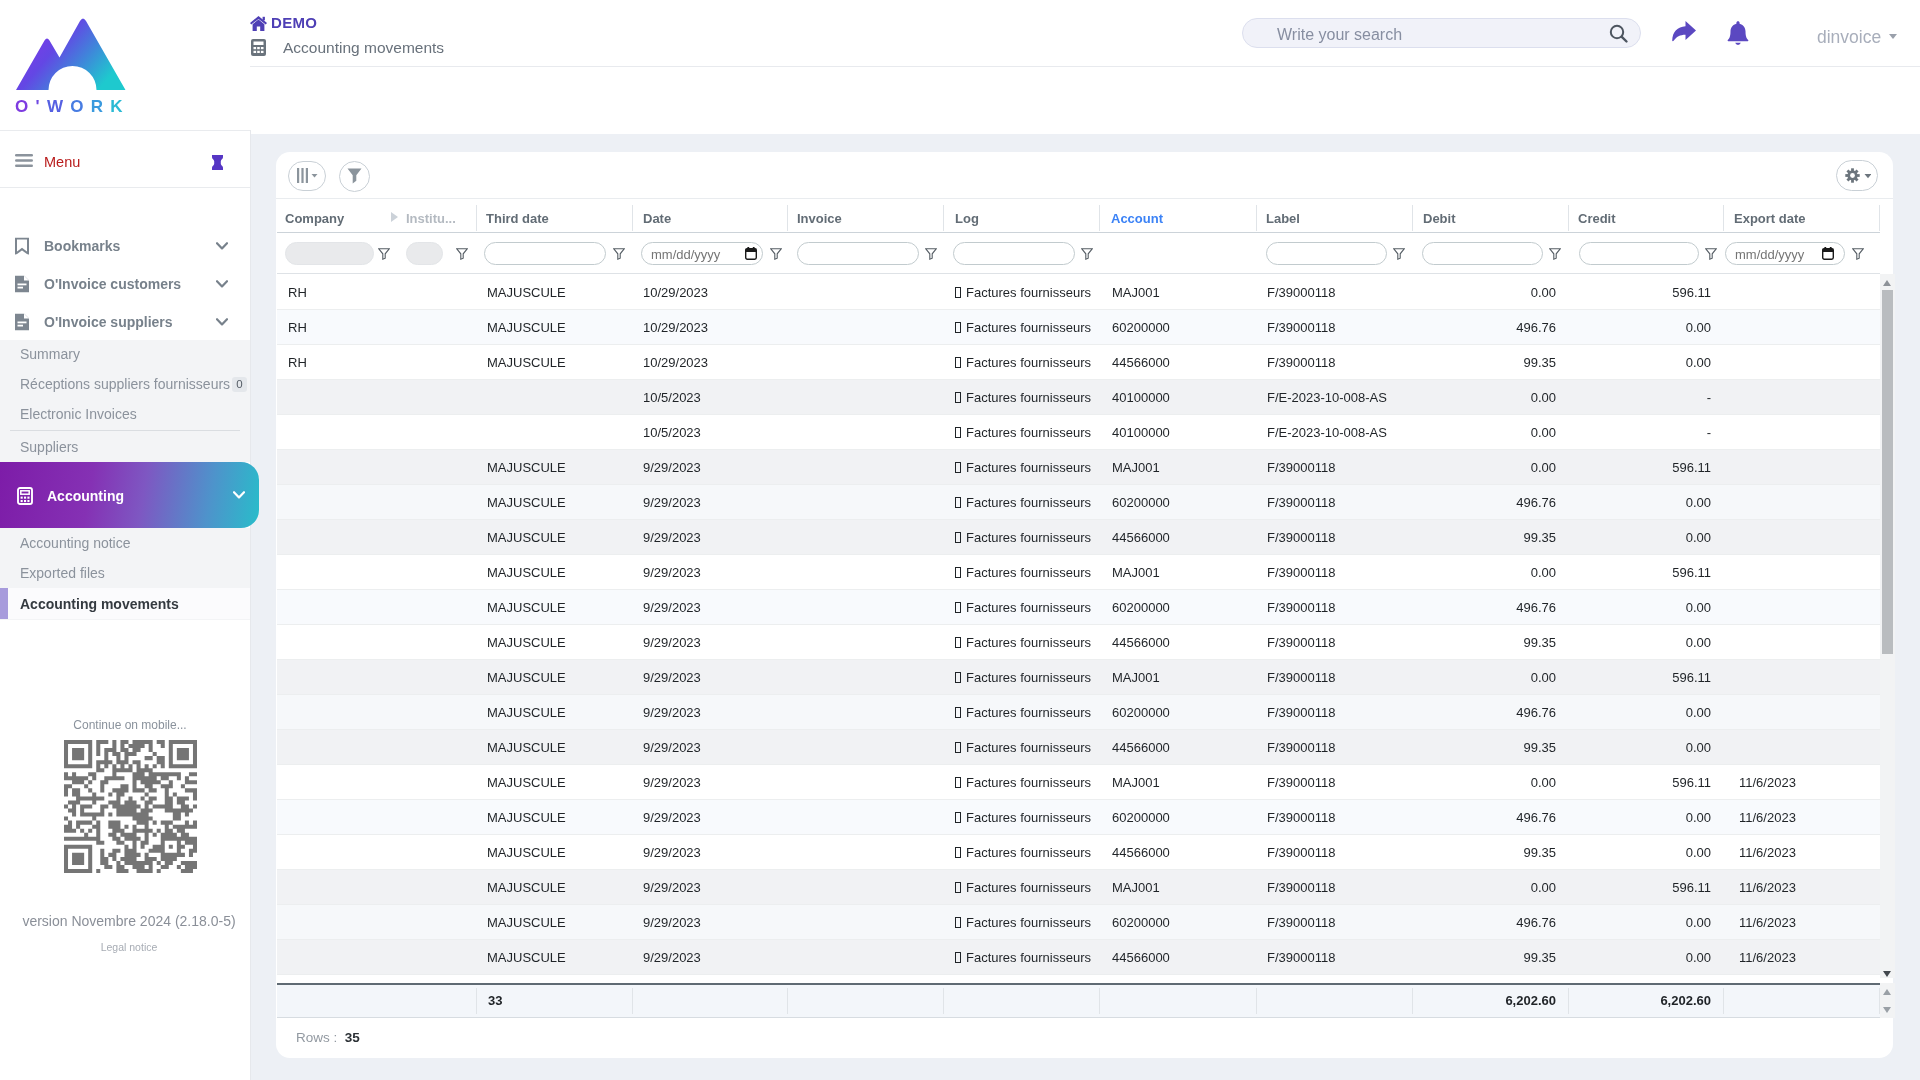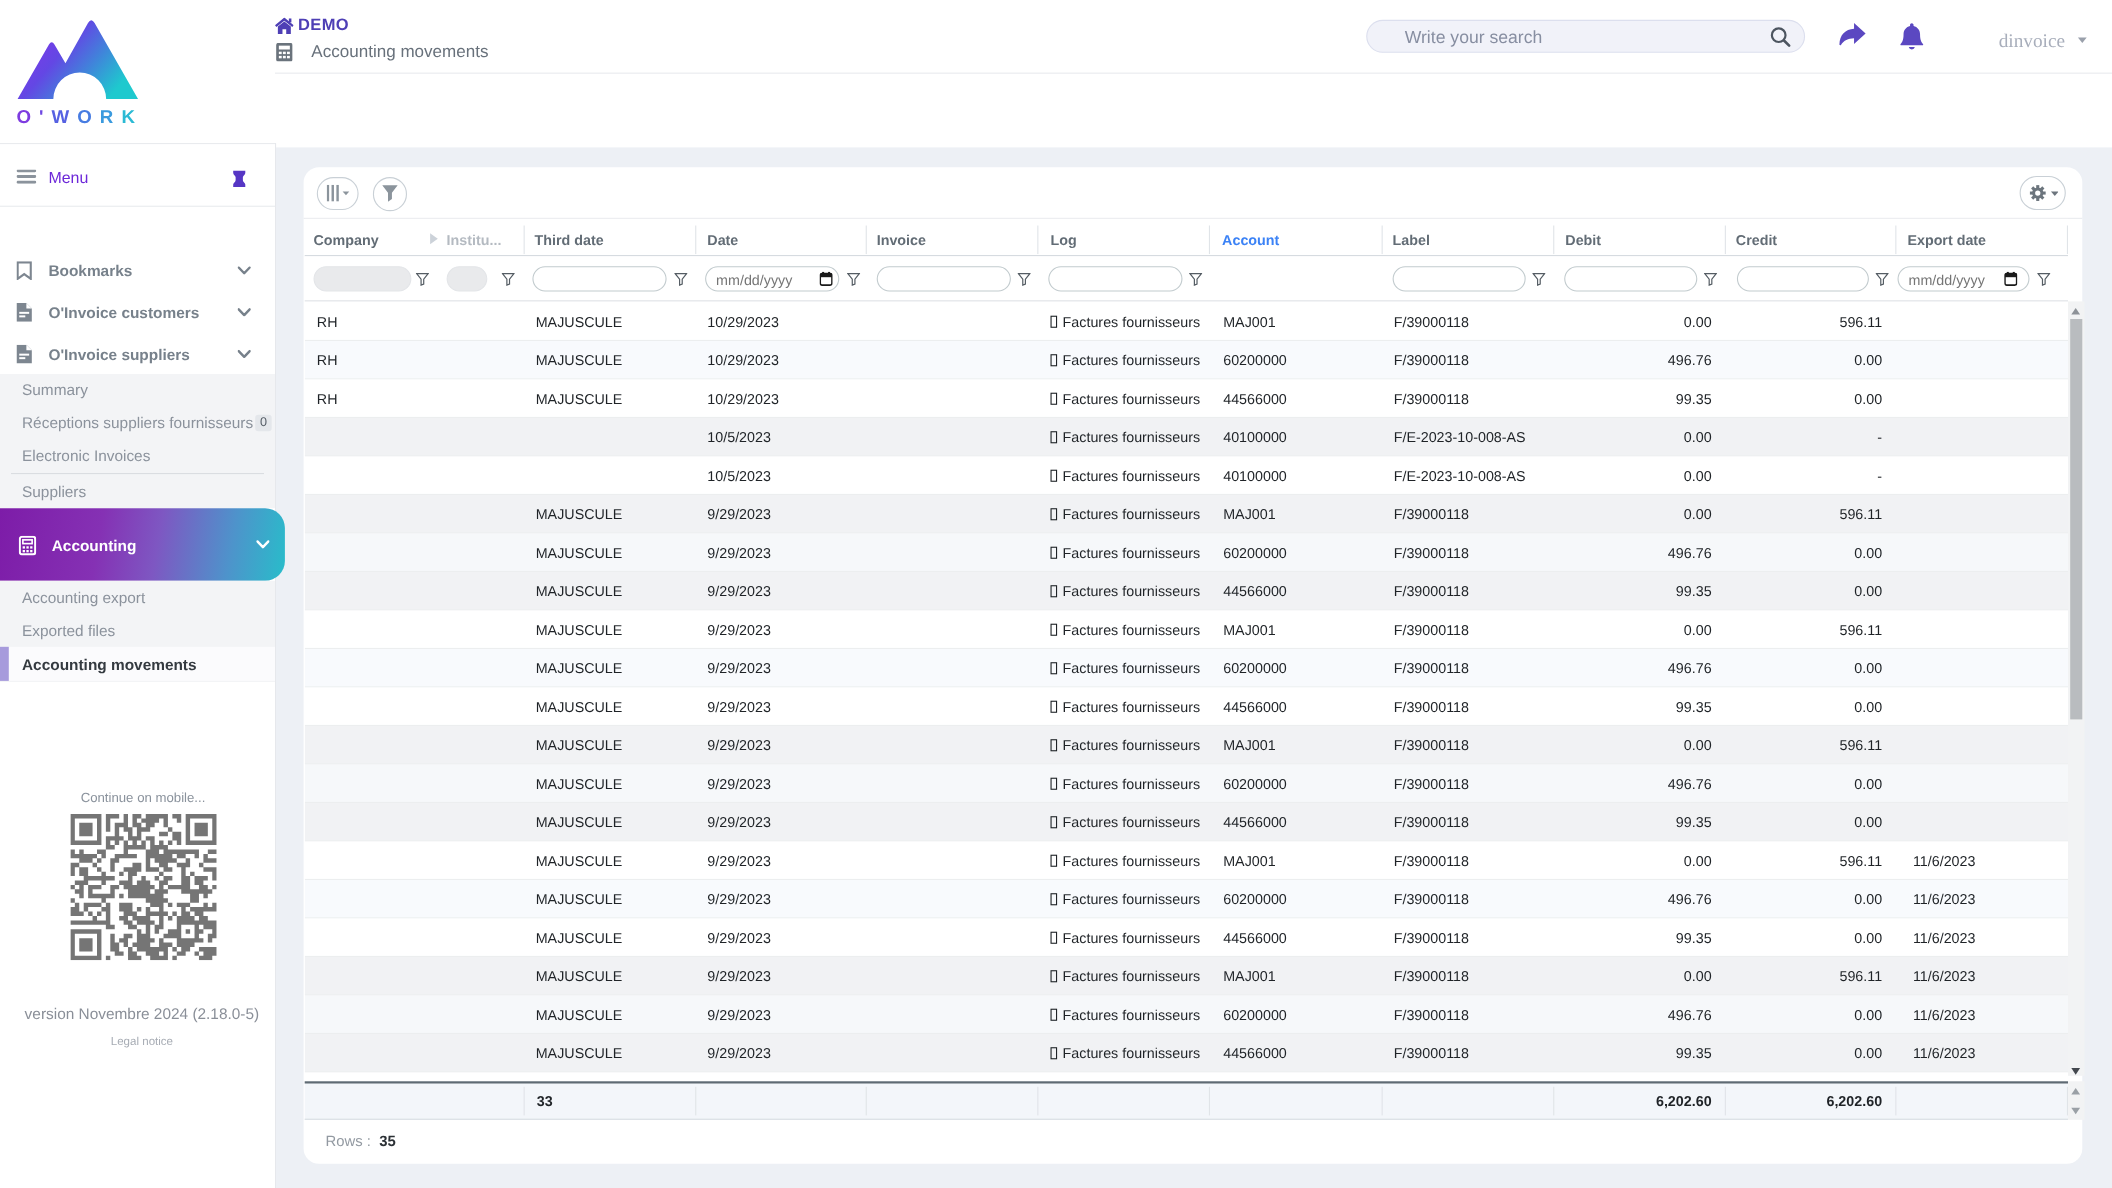--- a/index.html
+++ b/index.html
@@ -7,27 +7,27 @@
 .abs { position:absolute; }
 #page { position:relative; width:1920px; height:1080px; }
 
 #topband { left:0; top:0; width:1920px; height:134px; background:#fff; }
 #contentbg { left:251px; top:134px; width:1669px; height:946px; background:#edf0f5; }
 #hdrline { left:250px; top:66px; width:1670px; height:1px; background:#e8eaee; }
 #demo { left:271px; top:14px; font-size:15px; font-weight:bold; color:#4e3fb5; letter-spacing:.3px; }
 #crumb { left:283px; top:39px; font-size:15.5px; color:#68717b; }
 #search { left:1242px; top:18px; width:399px; height:30px; border-radius:15px; background:#f1f2f9; border:1px solid #dcdfee; }
 #searchtxt { left:1277px; top:26px; font-size:16px; color:#878ea1; }
-#dinvoice { left:1817px; top:27px; font-size:17.5px; color:#a8aebb;font-family:Liberation Serif, serif; }
+#dinvoice { left:1817px; top:27px; font-size:17.5px; color:#a8aebb; }
 
 #sidebar { left:0; top:0; width:250px; height:1080px; background:#fff; }
 #sbborder { left:250px; top:130px; width:1px; height:950px; background:#e6e8ec; }
 #sbline1 { left:0; top:130px; width:250px; height:1px; background:#e9ebee; }
 #sbline2 { left:0; top:187px; width:250px; height:1px; background:#e9ebee; }
-#menuTxt { left:44px; top:154px; font-size:14.5px; color:#6d28d9; }
+#menuTxt { left:44px; top:154px; font-size:14.5px; color:#b91c1c; }
 .mitem { left:0; width:250px; height:38px; }
 .mlabel { position:absolute; left:44px; top:50%; transform:translateY(-50%); font-size:14px; font-weight:bold; color:#77818b; }
 .mlabel.light { font-weight:normal; color:#99a1a9; }
 .chev { position:absolute; left:216px; top:50%; margin-top:-4px; }
 .micon { position:absolute; left:15px; top:50%; transform:translateY(-50%); }
 .submenu { left:0; width:250px; background:#f3f4f6; }
 .sitem { position:absolute; left:20px; font-size:14px; color:#8b929c; transform:translateY(-50%); white-space:nowrap; }
 #badge0 { left:232px; top:377px; width:15px; height:15px; background:#e4e7eb; border-radius:3px; font-size:11.5px; color:#555d66; text-align:center; line-height:15px; }
 #subdiv { left:10px; top:430px; width:230px; height:1px; background:#dadde1; }
 #acct { left:0; top:462px; width:259px; height:66px; border-radius:0 18px 18px 0;
@@ -191,21 +191,21 @@
         <rect x="3.6" y="13" width="2.1" height="2.1"></rect>
         <rect x="7" y="13" width="2.1" height="2.1"></rect>
         <rect x="10.4" y="13" width="2.1" height="2.1"></rect>
       </g>
     </svg>
 <div class="abs" id="acctlbl">Accounting</div>
 <svg class="abs" style="left:233px;top:491px" width="12" height="8" viewBox="0 0 12 8">
       <path d="M1 1.2 L6 6.4 L11 1.2" fill="none" stroke="#fff" stroke-width="2.2" stroke-linecap="round" stroke-linejoin="round"></path>
     </svg>
 <div class="abs submenu" style="top:528px;height:92px"></div>
-<div class="abs sitem" style="top:543px">Accounting export</div>
+<div class="abs sitem" style="top:543px">Accounting notice</div>
 <div class="abs sitem" style="top:573px">Exported files</div>
 <div class="abs" id="movrow"></div>
 <div class="abs" id="movbar"></div>
 <div class="abs" id="movlbl">Accounting movements</div>
 <div class="abs" id="mobiletxt">Continue on mobile...</div>
 <svg class="abs" style="left:64px;top:740px" width="133" height="133" viewBox="0 0 33 33">
       <path fill="#757575" d="M0 0h7v1h-7zM8 0h3v1h-3zM12 0h1v1h-1zM14 0h2v1h-2zM17 0h5v1h-5zM23 0h2v1h-2zM26 0h7v1h-7zM0 1h1v1h-1zM6 1h1v1h-1zM8 1h1v1h-1zM12 1h1v1h-1zM14 1h1v1h-1zM16 1h4v1h-4zM21 1h1v1h-1zM24 1h1v1h-1zM26 1h1v1h-1zM32 1h1v1h-1zM0 2h1v1h-1zM2 2h3v1h-3zM6 2h1v1h-1zM8 2h1v1h-1zM10 2h3v1h-3zM14 2h2v1h-2zM17 2h2v1h-2zM21 2h1v1h-1zM26 2h1v1h-1zM28 2h3v1h-3zM32 2h1v1h-1zM0 3h1v1h-1zM2 3h3v1h-3zM6 3h1v1h-1zM8 3h1v1h-1zM10 3h1v1h-1zM12 3h2v1h-2zM15 3h3v1h-3zM22 3h1v1h-1zM26 3h1v1h-1zM28 3h3v1h-3zM32 3h1v1h-1zM0 4h1v1h-1zM2 4h3v1h-3zM6 4h1v1h-1zM10 4h1v1h-1zM13 4h1v1h-1zM15 4h1v1h-1zM20 4h2v1h-2zM23 4h2v1h-2zM26 4h1v1h-1zM28 4h3v1h-3zM32 4h1v1h-1zM0 5h1v1h-1zM6 5h1v1h-1zM8 5h4v1h-4zM13 5h3v1h-3zM17 5h2v1h-2zM23 5h2v1h-2zM26 5h1v1h-1zM32 5h1v1h-1zM0 6h7v1h-7zM8 6h1v1h-1zM10 6h1v1h-1zM12 6h1v1h-1zM14 6h1v1h-1zM16 6h1v1h-1zM18 6h1v1h-1zM20 6h1v1h-1zM22 6h1v1h-1zM24 6h1v1h-1zM26 6h7v1h-7zM8 7h2v1h-2zM12 7h5v1h-5zM18 7h4v1h-4zM0 8h1v1h-1zM2 8h1v1h-1zM6 8h2v1h-2zM12 8h1v1h-1zM17 8h3v1h-3zM21 8h8v1h-8zM31 8h2v1h-2zM0 9h6v1h-6zM7 9h1v1h-1zM10 9h5v1h-5zM17 9h6v1h-6zM24 9h2v1h-2zM28 9h1v1h-1zM30 9h1v1h-1zM2 10h3v1h-3zM6 10h1v1h-1zM9 10h2v1h-2zM17 10h1v1h-1zM19 10h5v1h-5zM26 10h1v1h-1zM30 10h3v1h-3zM0 11h2v1h-2zM5 11h1v1h-1zM9 11h1v1h-1zM14 11h2v1h-2zM17 11h1v1h-1zM20 11h2v1h-2zM24 11h3v1h-3zM29 11h1v1h-1zM0 12h1v1h-1zM2 12h2v1h-2zM6 12h1v1h-1zM9 12h1v1h-1zM12 12h4v1h-4zM17 12h3v1h-3zM21 12h2v1h-2zM25 12h1v1h-1zM30 12h3v1h-3zM0 13h1v1h-1zM2 13h2v1h-2zM7 13h1v1h-1zM11 13h1v1h-1zM13 13h2v1h-2zM20 13h1v1h-1zM25 13h1v1h-1zM27 13h1v1h-1zM32 13h1v1h-1zM3 14h7v1h-7zM13 14h1v1h-1zM16 14h1v1h-1zM19 14h1v1h-1zM21 14h2v1h-2zM25 14h2v1h-2zM28 14h3v1h-3zM32 14h1v1h-1zM1 15h3v1h-3zM7 15h1v1h-1zM11 15h3v1h-3zM15 15h3v1h-3zM20 15h2v1h-2zM25 15h2v1h-2zM28 15h2v1h-2zM0 16h1v1h-1zM2 16h1v1h-1zM4 16h3v1h-3zM9 16h2v1h-2zM12 16h7v1h-7zM20 16h1v1h-1zM22 16h5v1h-5zM29 16h2v1h-2zM32 16h1v1h-1zM1 17h2v1h-2zM4 17h1v1h-1zM9 17h1v1h-1zM13 17h5v1h-5zM19 17h3v1h-3zM25 17h7v1h-7zM2 18h1v1h-1zM4 18h6v1h-6zM11 18h1v1h-1zM13 18h8v1h-8zM27 18h2v1h-2zM30 18h1v1h-1zM0 19h1v1h-1zM7 19h1v1h-1zM17 19h5v1h-5zM27 19h2v1h-2zM1 20h1v1h-1zM3 20h4v1h-4zM8 20h1v1h-1zM11 20h3v1h-3zM18 20h3v1h-3zM22 20h1v1h-1zM24 20h3v1h-3zM30 20h1v1h-1zM32 20h1v1h-1zM0 21h2v1h-2zM3 21h1v1h-1zM7 21h2v1h-2zM11 21h3v1h-3zM15 21h1v1h-1zM17 21h1v1h-1zM20 21h1v1h-1zM25 21h1v1h-1zM27 21h6v1h-6zM0 22h3v1h-3zM4 22h1v1h-1zM6 22h1v1h-1zM8 22h1v1h-1zM12 22h3v1h-3zM17 22h5v1h-5zM23 22h1v1h-1zM25 22h2v1h-2zM28 22h2v1h-2zM5 23h1v1h-1zM8 23h1v1h-1zM11 23h2v1h-2zM14 23h4v1h-4zM20 23h1v1h-1zM22 23h1v1h-1zM24 23h4v1h-4zM29 23h2v1h-2zM0 24h9v1h-9zM12 24h2v1h-2zM15 24h4v1h-4zM20 24h1v1h-1zM24 24h9v1h-9zM8 25h2v1h-2zM13 25h2v1h-2zM17 25h1v1h-1zM19 25h2v1h-2zM24 25h1v1h-1zM28 25h1v1h-1zM30 25h3v1h-3zM0 26h7v1h-7zM15 26h1v1h-1zM17 26h1v1h-1zM19 26h1v1h-1zM22 26h3v1h-3zM26 26h1v1h-1zM28 26h2v1h-2zM32 26h1v1h-1zM0 27h1v1h-1zM6 27h1v1h-1zM9 27h1v1h-1zM12 27h2v1h-2zM15 27h3v1h-3zM21 27h4v1h-4zM28 27h1v1h-1zM31 27h2v1h-2zM0 28h1v1h-1zM2 28h3v1h-3zM6 28h1v1h-1zM9 28h1v1h-1zM11 28h2v1h-2zM15 28h4v1h-4zM20 28h1v1h-1zM24 28h6v1h-6zM31 28h1v1h-1zM0 29h1v1h-1zM2 29h3v1h-3zM6 29h1v1h-1zM9 29h2v1h-2zM12 29h1v1h-1zM14 29h4v1h-4zM20 29h3v1h-3zM24 29h4v1h-4zM0 30h1v1h-1zM2 30h3v1h-3zM6 30h1v1h-1zM9 30h2v1h-2zM13 30h1v1h-1zM15 30h7v1h-7zM23 30h1v1h-1zM25 30h2v1h-2zM29 30h4v1h-4zM0 31h1v1h-1zM6 31h1v1h-1zM10 31h2v1h-2zM13 31h2v1h-2zM17 31h3v1h-3zM21 31h1v1h-1zM24 31h2v1h-2zM28 31h1v1h-1zM30 31h3v1h-3zM0 32h7v1h-7zM8 32h1v1h-1zM13 32h3v1h-3zM18 32h4v1h-4zM23 32h1v1h-1zM29 32h3v1h-3z"></path>
     </svg>
 <div class="abs" id="versiontxt">version Novembre 2024 (2.18.0-5)</div>
 <div class="abs" id="legaltxt">Legal notice</div>

